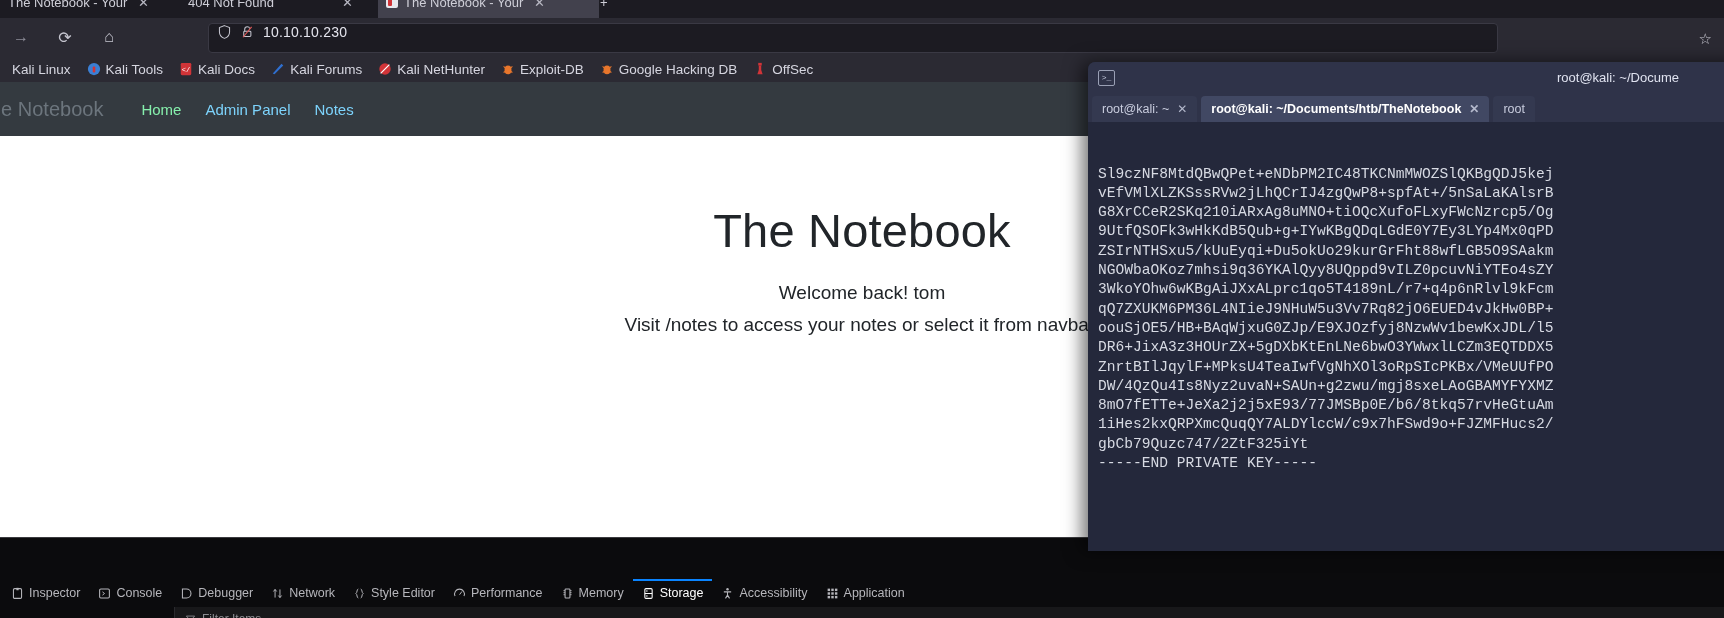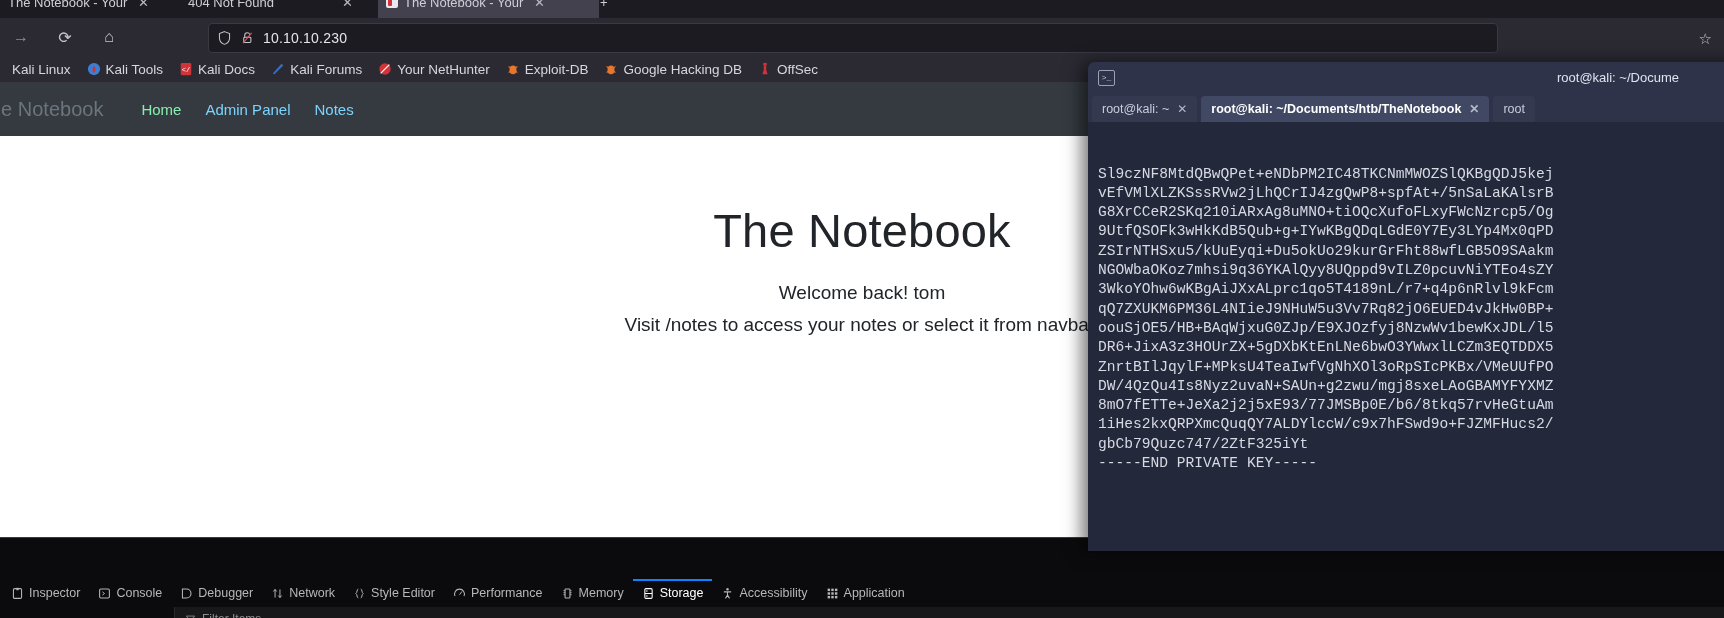--- a/index.html
+++ b/index.html
@@ -46,21 +46,21 @@
   }
   .navbtn {
     width: 30px; height: 28px; margin-left: 6px;
     display:flex; align-items:center; justify-content:center;
     color: #c5c5cf; font-size: 16px; border-radius: 4px;
   }
   .navbtn.dim { color: #8e8e99; }
   .urlbar {
     position: absolute; left: 208px; top: 5px; width: 1272px; height: 28px;
     background: #1c1b22; border: 1px solid #3a3944; border-radius: 4px;
-    display: flex; align-items: center; gap: 8px; padding: 0 8px;
+    display: flex; align-items: flex-start; gap: 8px; padding: 0 8px;
   }
   .urlbar .urltext { font-size: 14px; color: #e4e4ed; letter-spacing: .2px; }
   .star { position:absolute; right: 12px; top: 12px; color:#c5c5cf; font-size:15px; }
 
   .bookmarks {
     position: absolute; top: 56px; left: 12px; width: 1724px; height: 26px;
     background: #2b2a33;
     display: flex; align-items: center; gap: 0px;
     font-size: 13.5px; color: #d6d6e0; overflow: hidden;
     padding-left: 0px;
@@ -234,21 +234,21 @@
         <svg class="bmi" viewBox="0 0 16 16">
           <path d="M2 13 L12 2 L14 4 L4 14 Z" fill="#2f6fd0"></path>
         </svg>
         <span>Kali Forums</span>
       </div>
       <div class="bm">
         <svg class="bmi" viewBox="0 0 16 16">
           <circle cx="8" cy="8" r="6.5" fill="#d13438"></circle>
           <path d="M3 13 L13 3" stroke="#fff" stroke-width="1.4"></path>
         </svg>
-        <span>Your NetHunter</span>
+        <span>Kali NetHunter</span>
       </div>
       <div class="bm">
         <svg class="bmi" viewBox="0 0 16 16">
           <ellipse cx="8" cy="9" rx="4" ry="5" fill="#e8762c"></ellipse>
           <path d="M3 5 L6 8 M13 5 L10 8 M3 12 L6 10 M13 12 L10 10" stroke="#e8762c" stroke-width="1.2"></path>
         </svg>
         <span>Exploit-DB</span>
       </div>
       <div class="bm">
         <svg class="bmi" viewBox="0 0 16 16">

